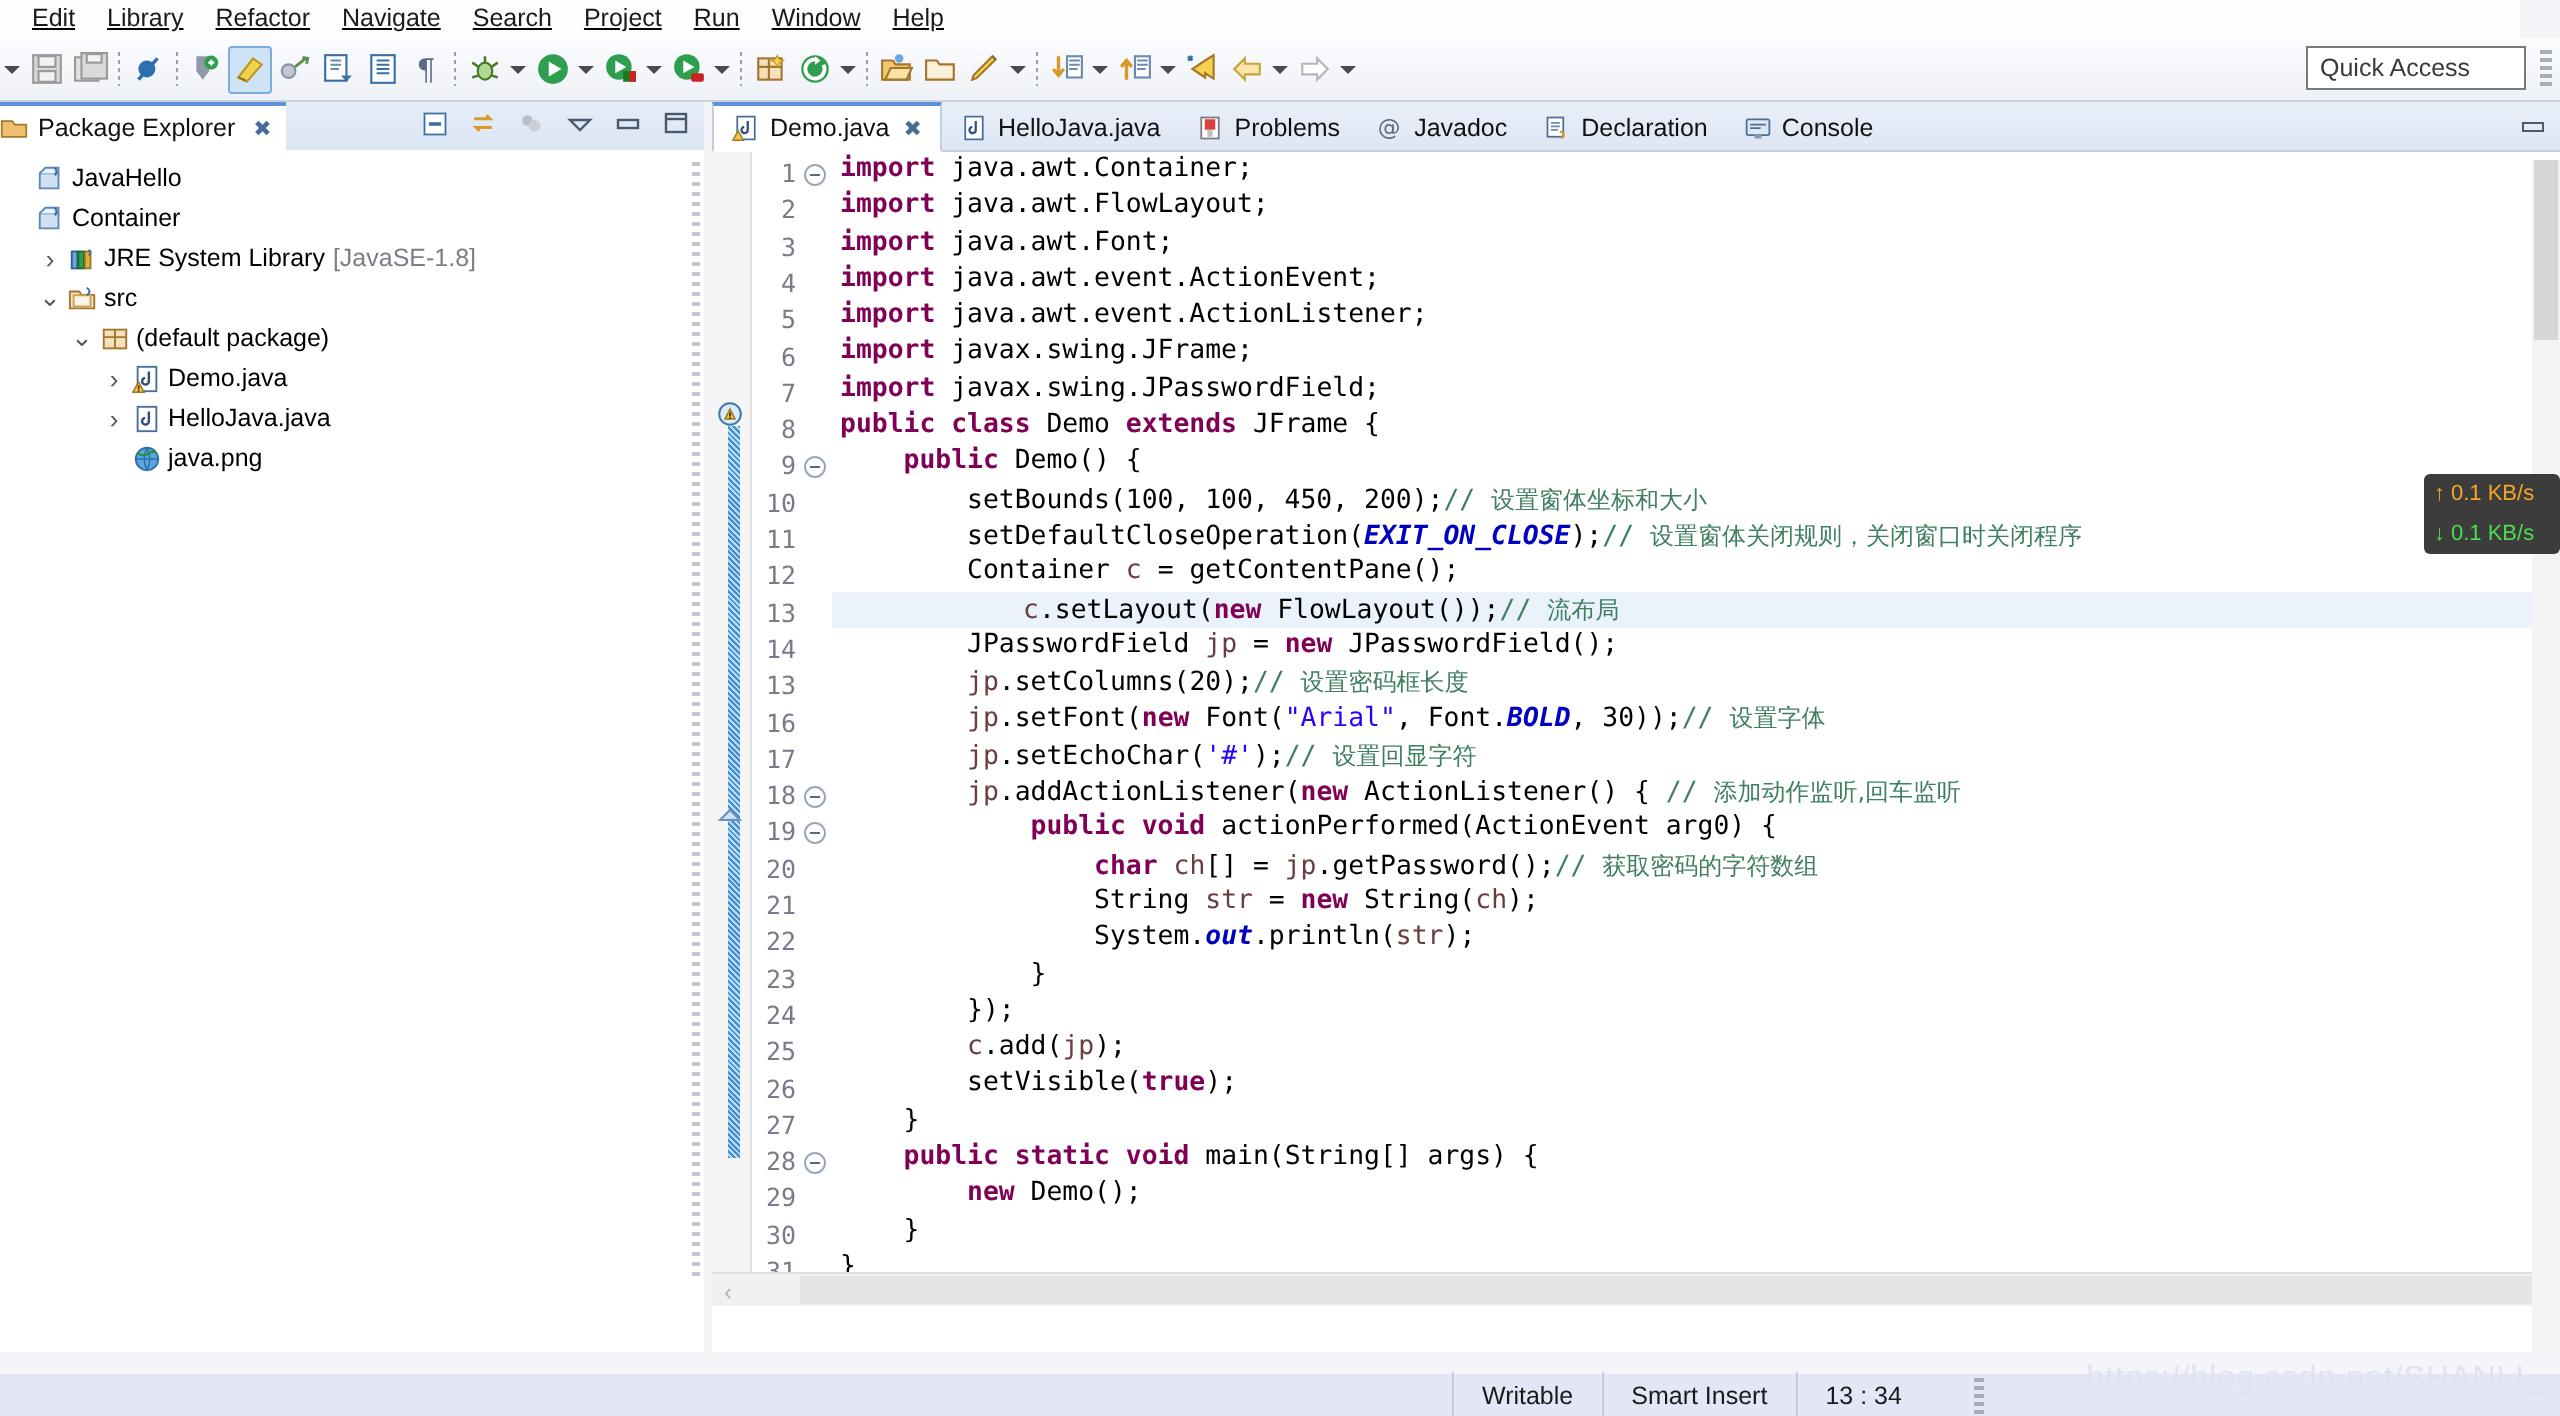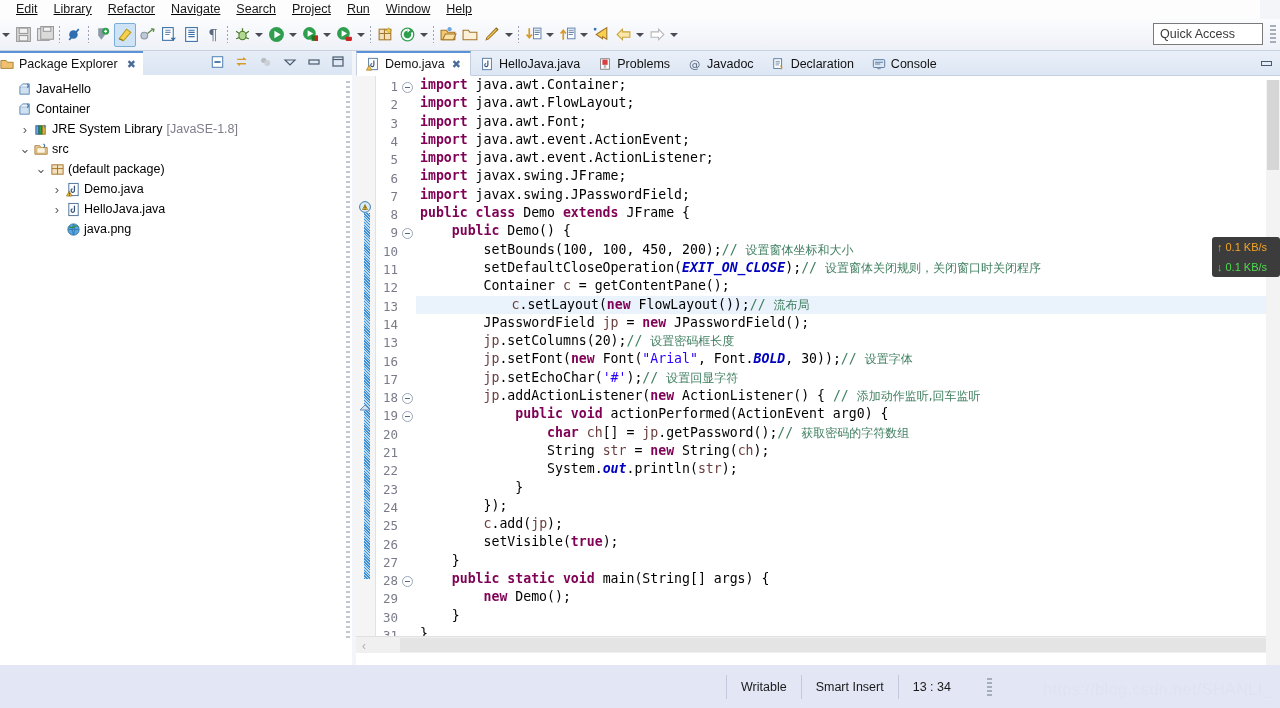--- a/index.html
+++ b/index.html
@@ -187,21 +187,21 @@
   }
   .hscroll {
     position:absolute; left:0; bottom:0; width:924px; height:17px;
     background:#f0f0f0; border-top:1px solid #e0e0e0;
   }
   .hthumb { position:absolute; left:44px; top:1px; width:870px; height:14px; background:#e4e4e4; }
   .harrow { position:absolute; left:6px; top:2px; color:#b0b0b0; font-size:12px; }
 
   
   .statusbar {
-    position:absolute; left:0; bottom:0; width:1280px; height:43px;
+    position:absolute; left:0; bottom:0; width:1280px; height:21px;
     background:#e3e7f5;
     display:flex; align-items:center;
   }
   .st-sep { width:1px; height:24px; background:#c4c9dd; }
   .st-cell { padding:0 14px; font-size:12.5px; color:#1a1a1a; white-space:nowrap; }
   .st-grip {
     width:5px; height:18px; margin-left:22px;
     background: repeating-linear-gradient(#a7aebb 0 2px, transparent 2px 4px);
   }
   .watermark {

